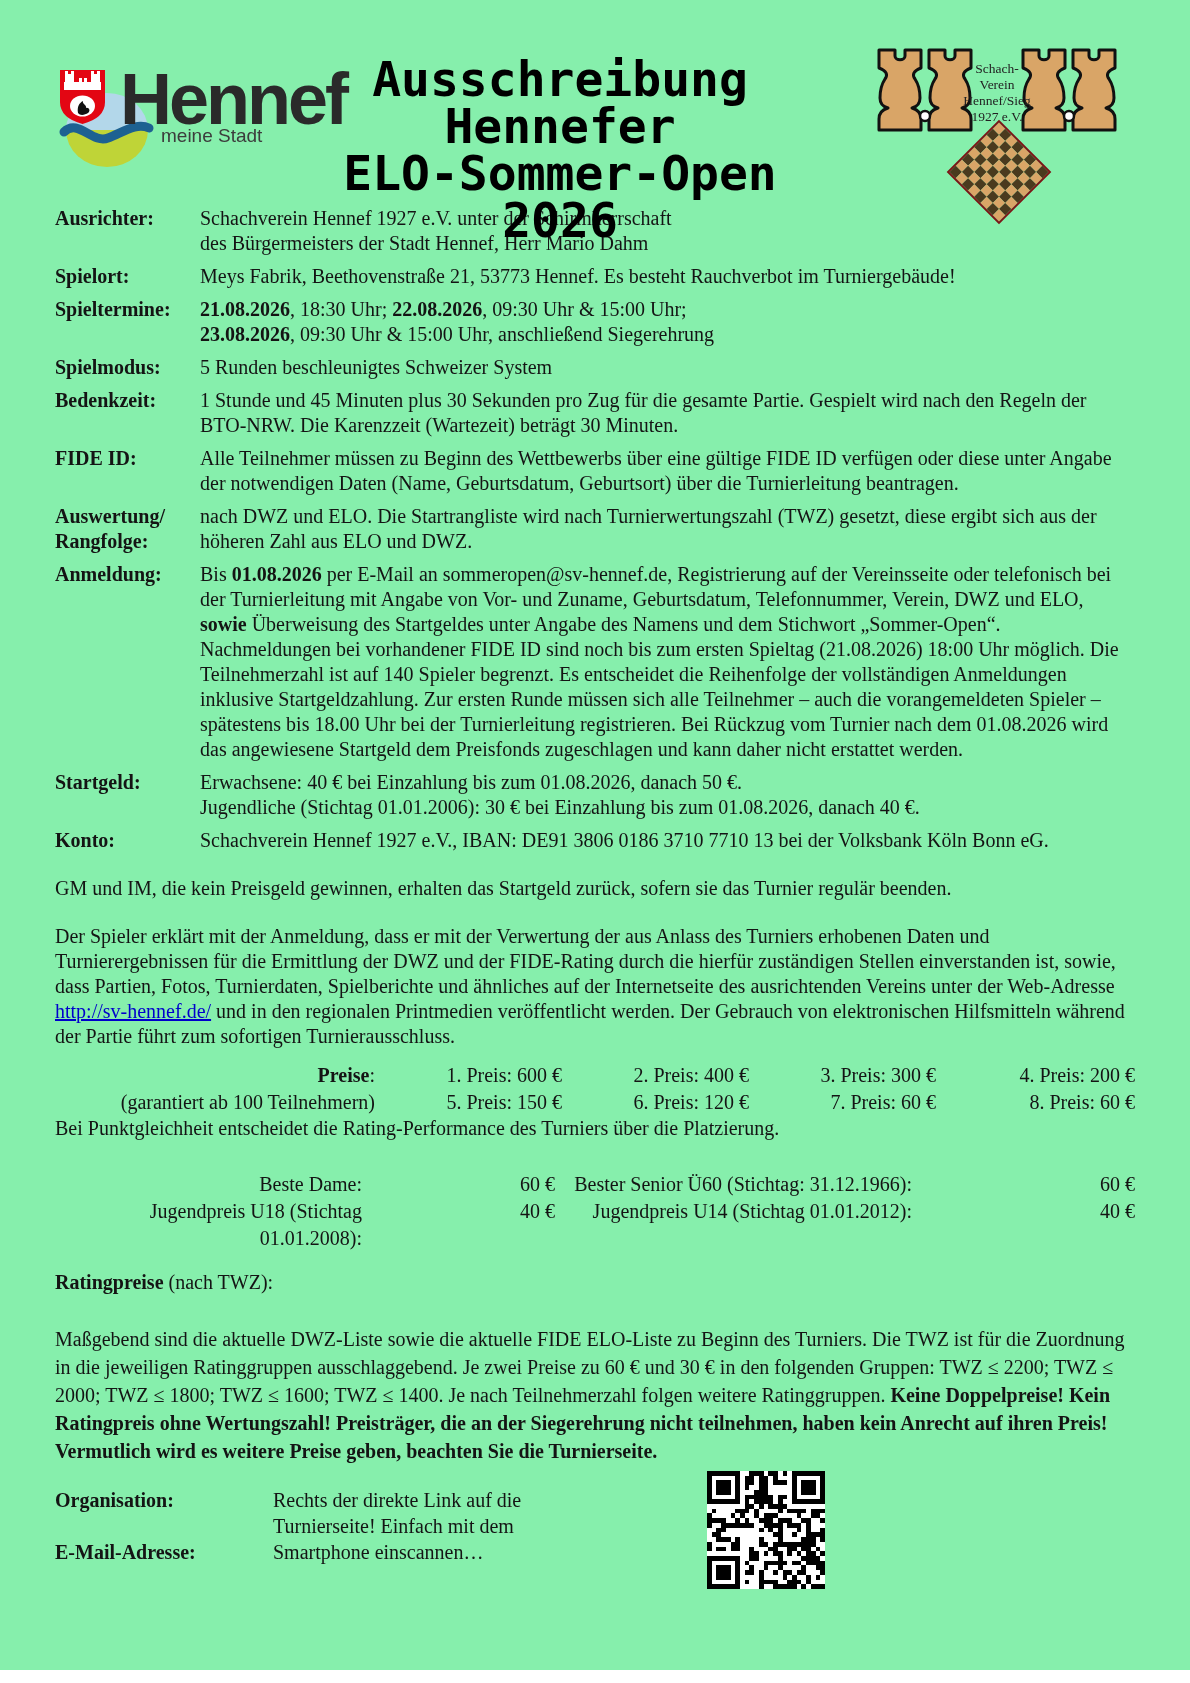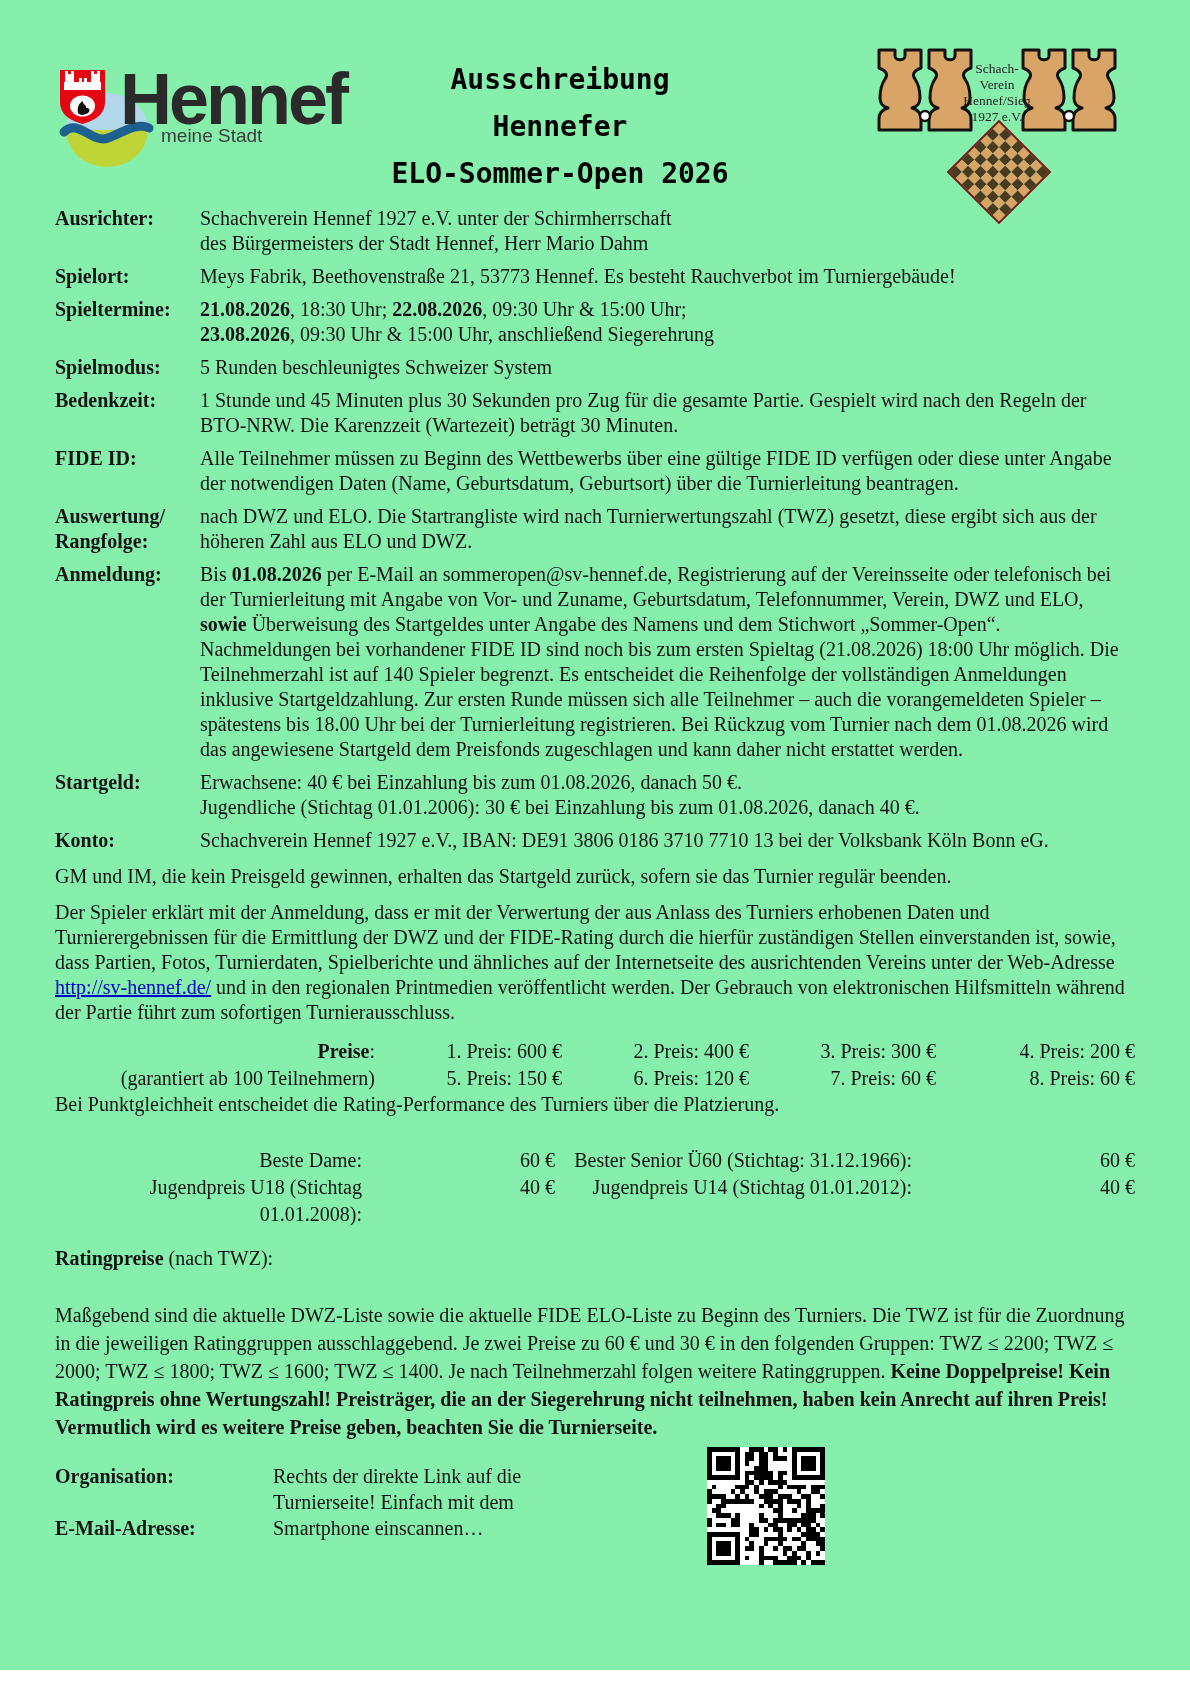--- a/index.html
+++ b/index.html
@@ -3,27 +3,27 @@
 <meta charset="utf-8">
 <style>
   html,body{margin:0;padding:0;background:#fff;}
   .page{position:relative;width:1190px;height:1670px;background:#86efac;overflow:hidden;
         font-family:"Liberation Serif","DejaVu Serif",serif;font-size:20px;line-height:25px;color:#141414;}
   .header{position:relative;height:206px;}
   .city-logo{position:absolute;left:48px;top:42px;}
   .club-logo{position:absolute;left:868px;top:40px;}
   .title{position:absolute;left:280px;top:56px;width:560px;text-align:center;
          font-family:"DejaVu Sans Mono","Liberation Mono",monospace;font-weight:bold;
-         font-size:28px;line-height:47px;color:#000;}
+         font-size:48px;line-height:47px;color:#000;}
   .main{padding:0 55px;}
   .info-row{display:grid;grid-template-columns:145px 1fr;margin-bottom:8px;}
   .label{font-weight:bold;}
   .b{font-weight:bold;}
   .link{color:#0000cc;text-decoration:underline;cursor:pointer;}
-  .para{margin:11px 0 0 0;}
+  .para{margin:23px 0 0 0;}
   .prizes{display:grid;grid-template-columns:320px 187px 187px 187px 1fr;margin-top:13px;}
   .prizes .cell{line-height:27px;text-align:right;}
   .note{margin:0;}
   .sonder{display:grid;grid-template-columns:307px 193px 357px 1fr;margin-top:30px;}
   .sonder .cell{line-height:27px;text-align:right;}
   .head-gap{margin-top:18px;}
   .rating-para{margin-top:30px;line-height:28px;}
   .footer{display:grid;grid-template-columns:218px 434px 265px 1fr;margin-top:22px;font-family:Liberation Serif, serif;}
   .fline{min-height:26px;line-height:26px;}
   .qr-wrap{margin-top:-16px;}

